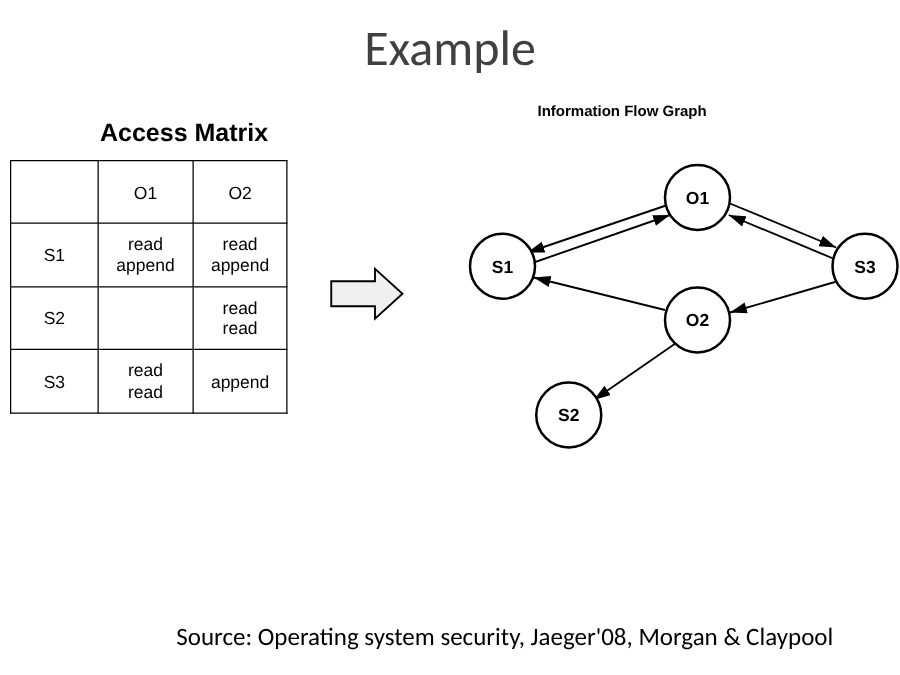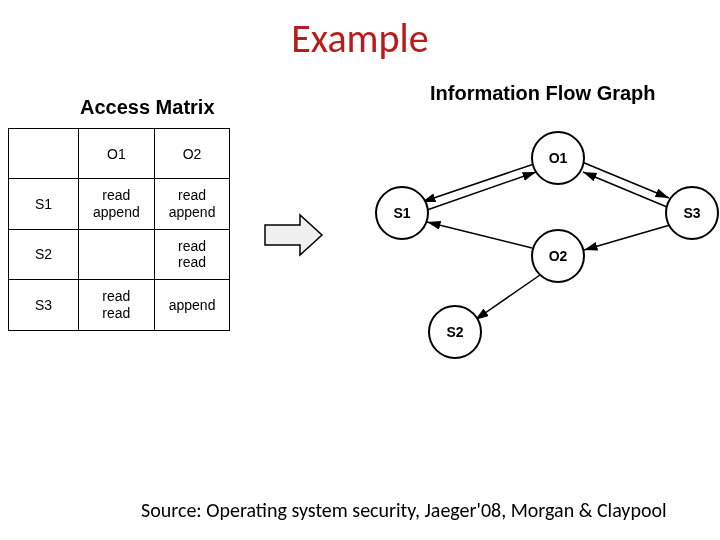--- a/index.html
+++ b/index.html
@@ -12,35 +12,35 @@
     position: relative;
   }
   .title {
     position: absolute;
     top: 14px;
     left: 0;
     right: 0;
     text-align: center;
     font-size: 40px;
     font-family: Calibri, Arial, sans-serif;
-    color: #b91c1c;
+    color: #404040;
   }
   .matrix-title {
     position: absolute;
     top: 96px;
     left: 80px;
     font-weight: bold;
     font-size: 20px;
   }
   .graph-title {
     position: absolute;
     top: 82px;
     left: 430px;
     font-weight: bold;
-    font-size: 20px;
+    font-size: 12px;
   }
   .matrix {
     position: absolute;
     top: 128px;
     left: 8px;
     border-collapse: collapse;
     font-size: 14px;
   }
   .matrix td, .matrix th {
     border: 1px solid #000;

